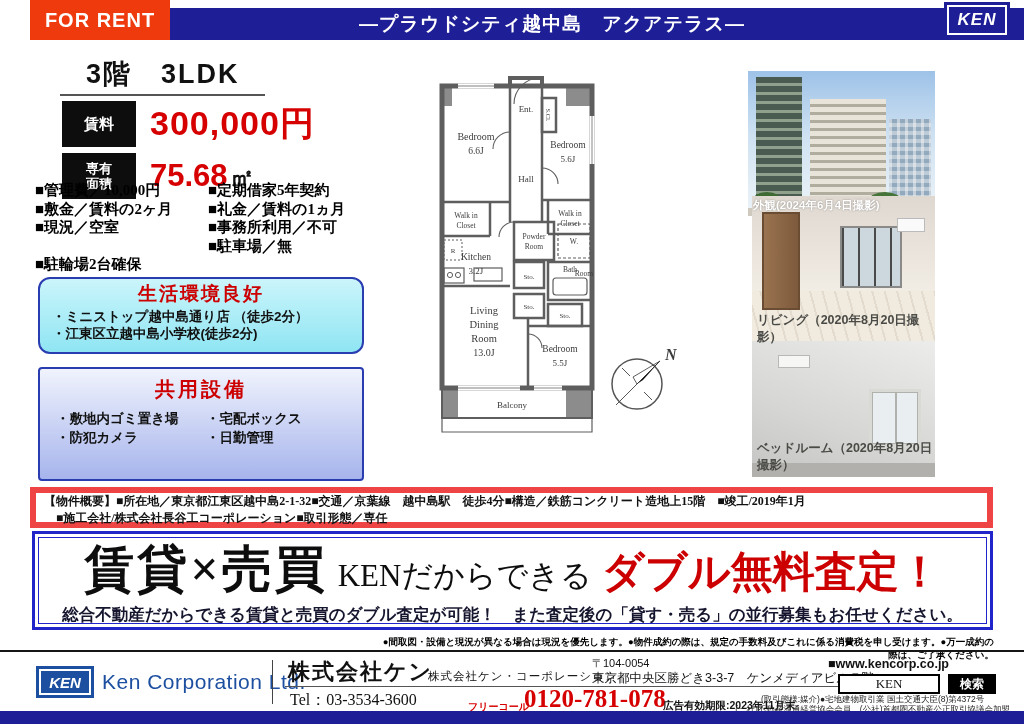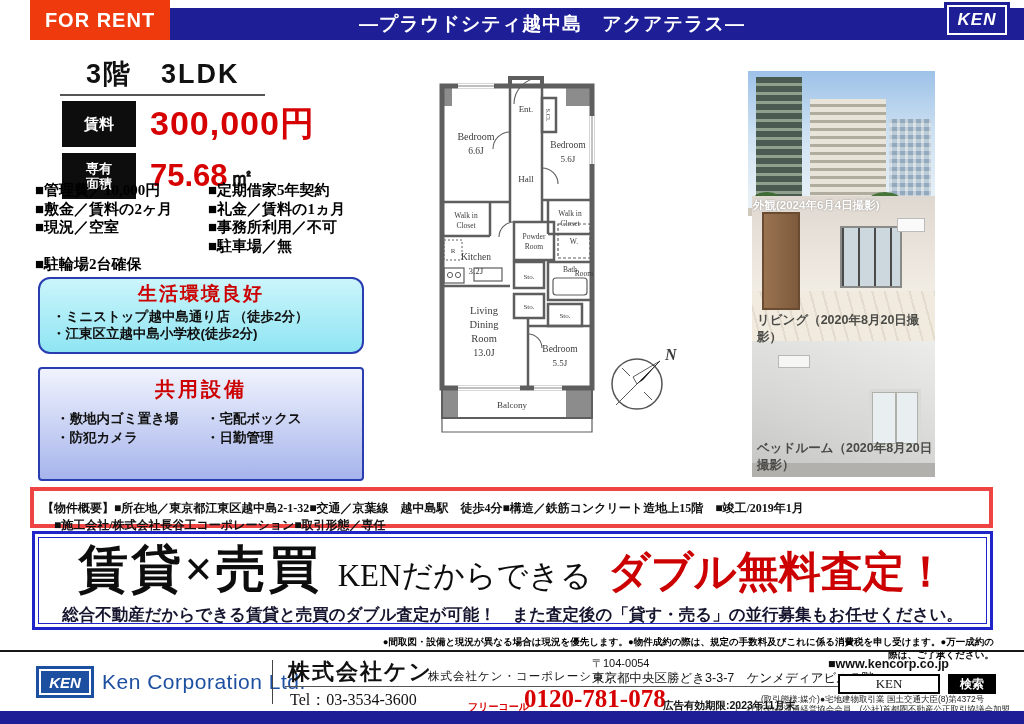--- a/index.html
+++ b/index.html
@@ -78,28 +78,28 @@
   .p2-ac{position:absolute;right:10px;top:22px;width:26px;height:12px;background:#fafafa;border:1px solid #bbb;}
   
   .p3-wall{position:absolute;inset:0;background:linear-gradient(200deg,#ececea 0%,#d6d6d4 60%,#c4c4c2 100%);}
   .p3-ac{position:absolute;left:26px;top:14px;width:30px;height:11px;background:#f6f6f4;border:1px solid #b8b8b4;}
   .p3-window{position:absolute;right:14px;top:48px;width:46px;height:52px;background:#e9eef1;
         border:3px solid #d9d9d5;box-shadow:inset 0 0 0 1px #b0b0ac;}
   .p3-window:before{content:"";position:absolute;left:50%;top:0;bottom:0;width:2px;background:#b0b0ac;}
   .p3-floor{position:absolute;left:0;right:0;bottom:0;height:14px;background:#b2b0ac;}
 
   
-  .overview{position:absolute;left:30px;top:487px;width:963px;height:41px;border:4px solid #ef4444;
+  .overview{position:absolute;left:30px;top:487px;width:963px;height:41px;border:6px solid #ef4444;
         box-sizing:border-box;font-family:"Liberation Serif",serif;font-size:12px;font-weight:600;
-        padding:9px 8px;line-height:17px;}
+        padding:0 8px;line-height:17px;}
   .overview .lbl{font-weight:800;}
   .overview .l2{padding-left:12px;}
   .banner{position:absolute;left:32px;top:531px;width:961px;height:99px;box-sizing:border-box;
         border:3px solid #1f25c8;outline:1px solid #1f25c8;outline-offset:-7px;text-align:center;}
-  .banner-row{display:flex;align-items:baseline;justify-content:center;gap:16px;margin-top:2px;
+  .banner-row{display:flex;align-items:baseline;justify-content:center;gap:10px;margin-top:2px;
         font-family:"Liberation Serif",serif;}
   .banner-left{font-size:50px;font-weight:900;letter-spacing:3px;color:#0d0d0d;}
   .banner-mid{font-size:31px;color:#0d0d0d;}
   .banner-right{font-size:42px;font-weight:900;color:#cc0000;}
   .banner-sub{font-family:"Liberation Serif",serif;font-weight:700;font-size:16.5px;color:#15152e;
         margin-top:1px;}
   .disclaimer{position:absolute;left:380px;right:30px;top:636px;text-align:right;font-size:9.5px;
         font-weight:700;color:#000;}
   .hr-line{position:absolute;left:0;right:0;top:650px;border-top:2px solid #161616;}
   .kenlogo-foot{position:absolute;left:36px;top:666px;width:58px;height:32px;background:#1d4fa0;

